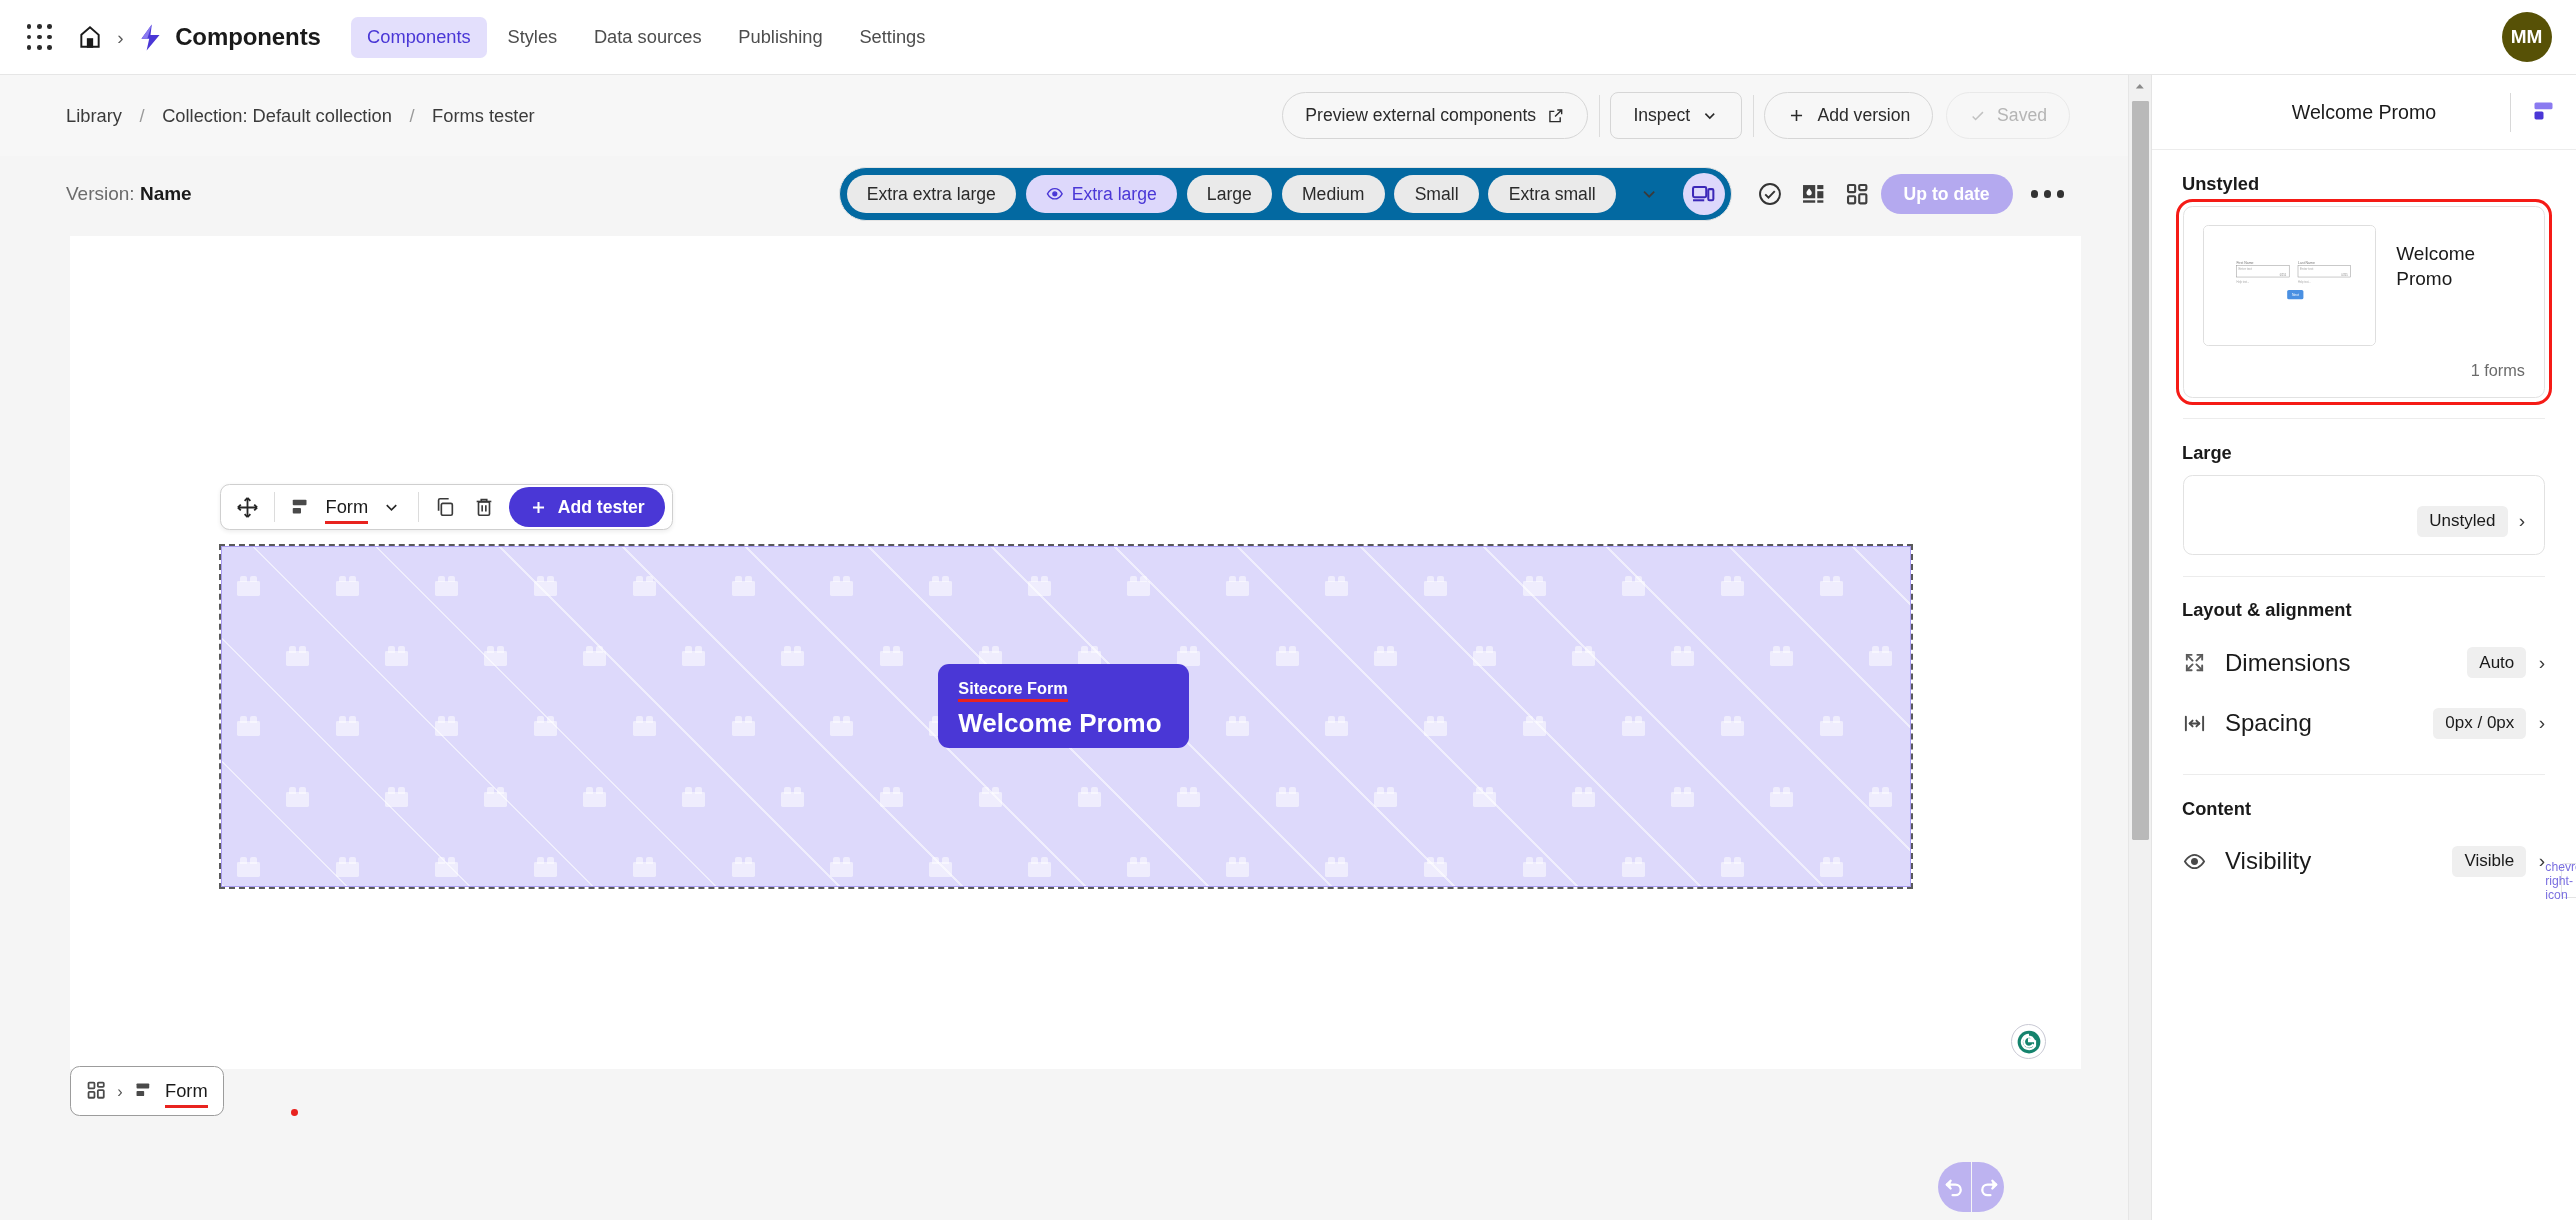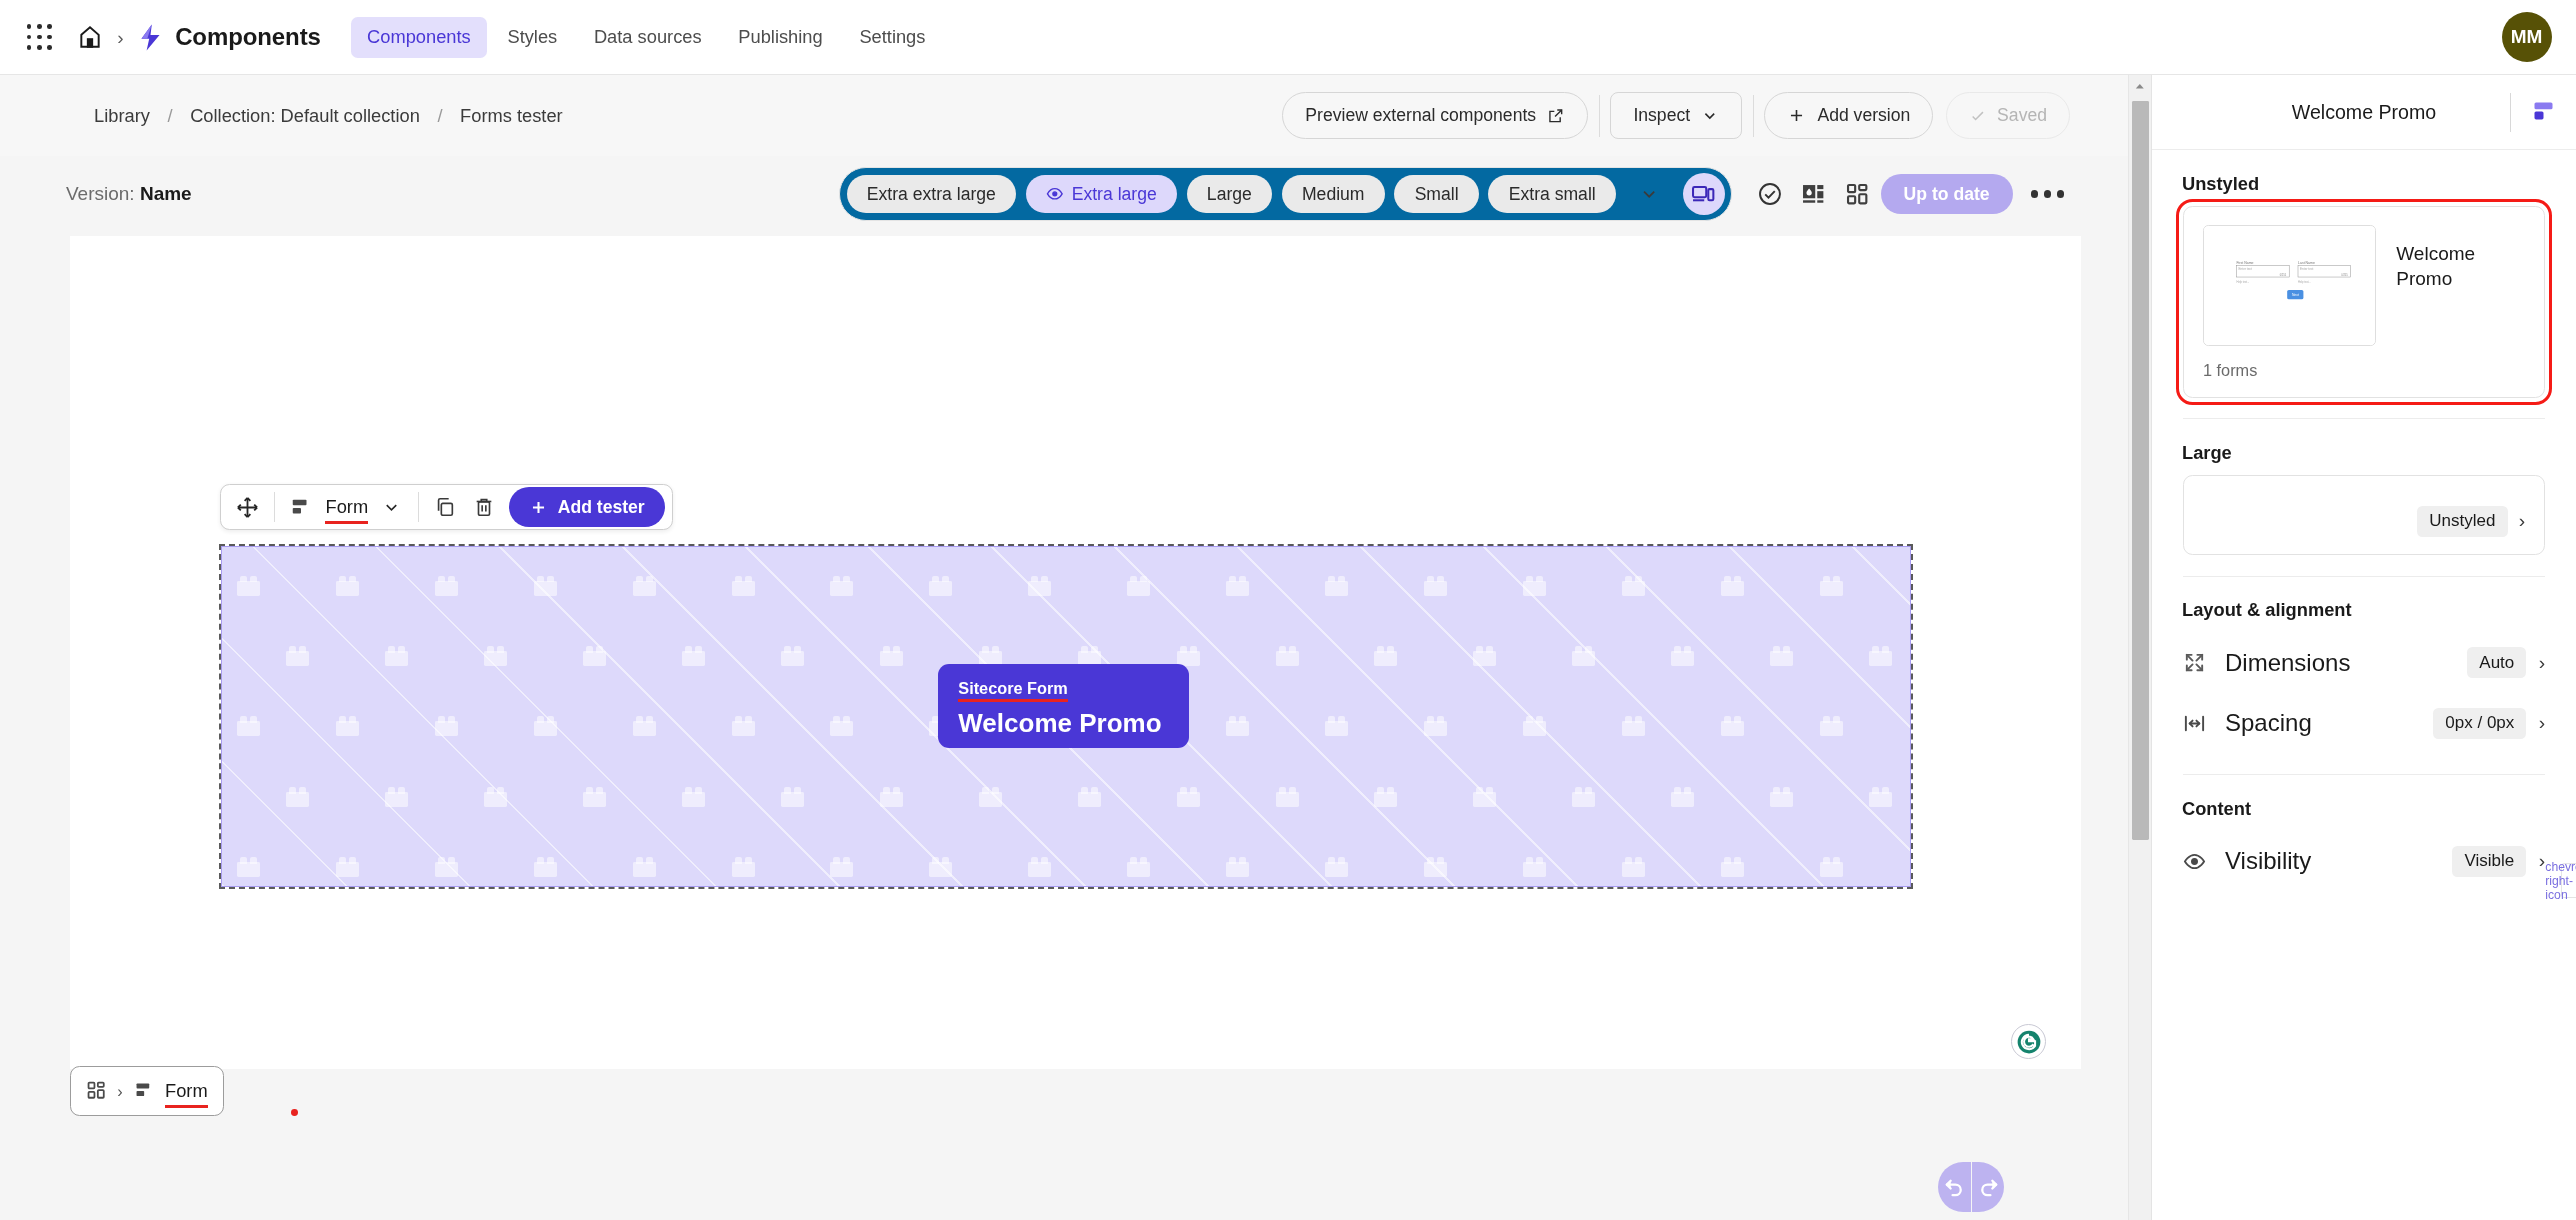--- a/index.html
+++ b/index.html
@@ -34,21 +34,21 @@
     position: absolute; right: 24.4px; top: 50%; transform: translateY(-50%);
     width: 50px; height: 50px; border-radius: 50%;
     background: #575106; color: #fff; font-size: 19px; font-weight: bold;
     display: flex; align-items: center; justify-content: center; cursor: pointer;
   }
 
   
   .subbar {
     position: absolute; top: 75px; left: 0; width: 2151px; height: 81px;
     background: #f7f7f7;
-    display: flex; align-items: center; padding-left: 28px;
+    display: flex; align-items: center;
   }
   .crumbs { display: flex; align-items: center; margin-left: 66px; font-size: 18.3px; color: #3b3b3b; }
   .crumbs .c { cursor: pointer; white-space: nowrap; }
   .crumbs .sep { margin: 0 17.6px; color: #9a9a9a; }
   .actions { position: absolute; right: 81px; display: flex; align-items: center; }
   .btn {
     border: 0.7px solid #d6d6d6; background: #f7f7f7; border-radius: 27px;
     font-size: 17.6px; color: #2b2b2b; padding: 12.2px 22px;
     display: flex; align-items: center; gap: 11px; cursor: pointer; white-space: nowrap;
   }
@@ -181,21 +181,21 @@
   .panel-head .layout-icon { position: absolute; right: 19px; cursor: pointer; }
   .sect-title { font-size: 18.3px; font-weight: bold; color: #1a1a1a; margin: 23px 0 11px 30px; }
   .card {
     margin: 0 31px; border: 0.7px solid #e2e2e2; border-radius: 9.5px; background: #fff;
     padding: 17.6px 19px; cursor: pointer;
   }
   .card.selected { outline: 3.4px solid #f51b16; outline-offset: 4.1px; }
   .card-row { display: flex; align-items: flex-start; gap: 20.3px; }
   .thumb { width: 188px; height: 121px; border: 0.7px solid #dedede; border-radius: 5.4px; background:#fff; position: relative; overflow:hidden;}
   .card-name { font-size: 19px; color: #1a1a1a; line-height: 1.33; padding-top: 16.3px;}
-  .card-foot { font-size: 16.3px; color: #6b6b6b; margin-top: 15px; }
+  .card-foot { text-align: right; font-size: 16.3px; color: #6b6b6b; margin-top: 15px; }
   .checker {
     width: 188px; height: 121px; border-radius: 2.7px;
     background-image:
       linear-gradient(45deg, #ececec 25%, transparent 25%, transparent 75%, #ececec 75%),
       linear-gradient(45deg, #ececec 25%, transparent 25%, transparent 75%, #ececec 75%);
     background-size: 23px 23px;
     background-position: 0 0, 11.5px 11.5px;
     background-color: #ffffff;
   }
   .style-row { display:flex; align-items:center; gap: 23px; }

